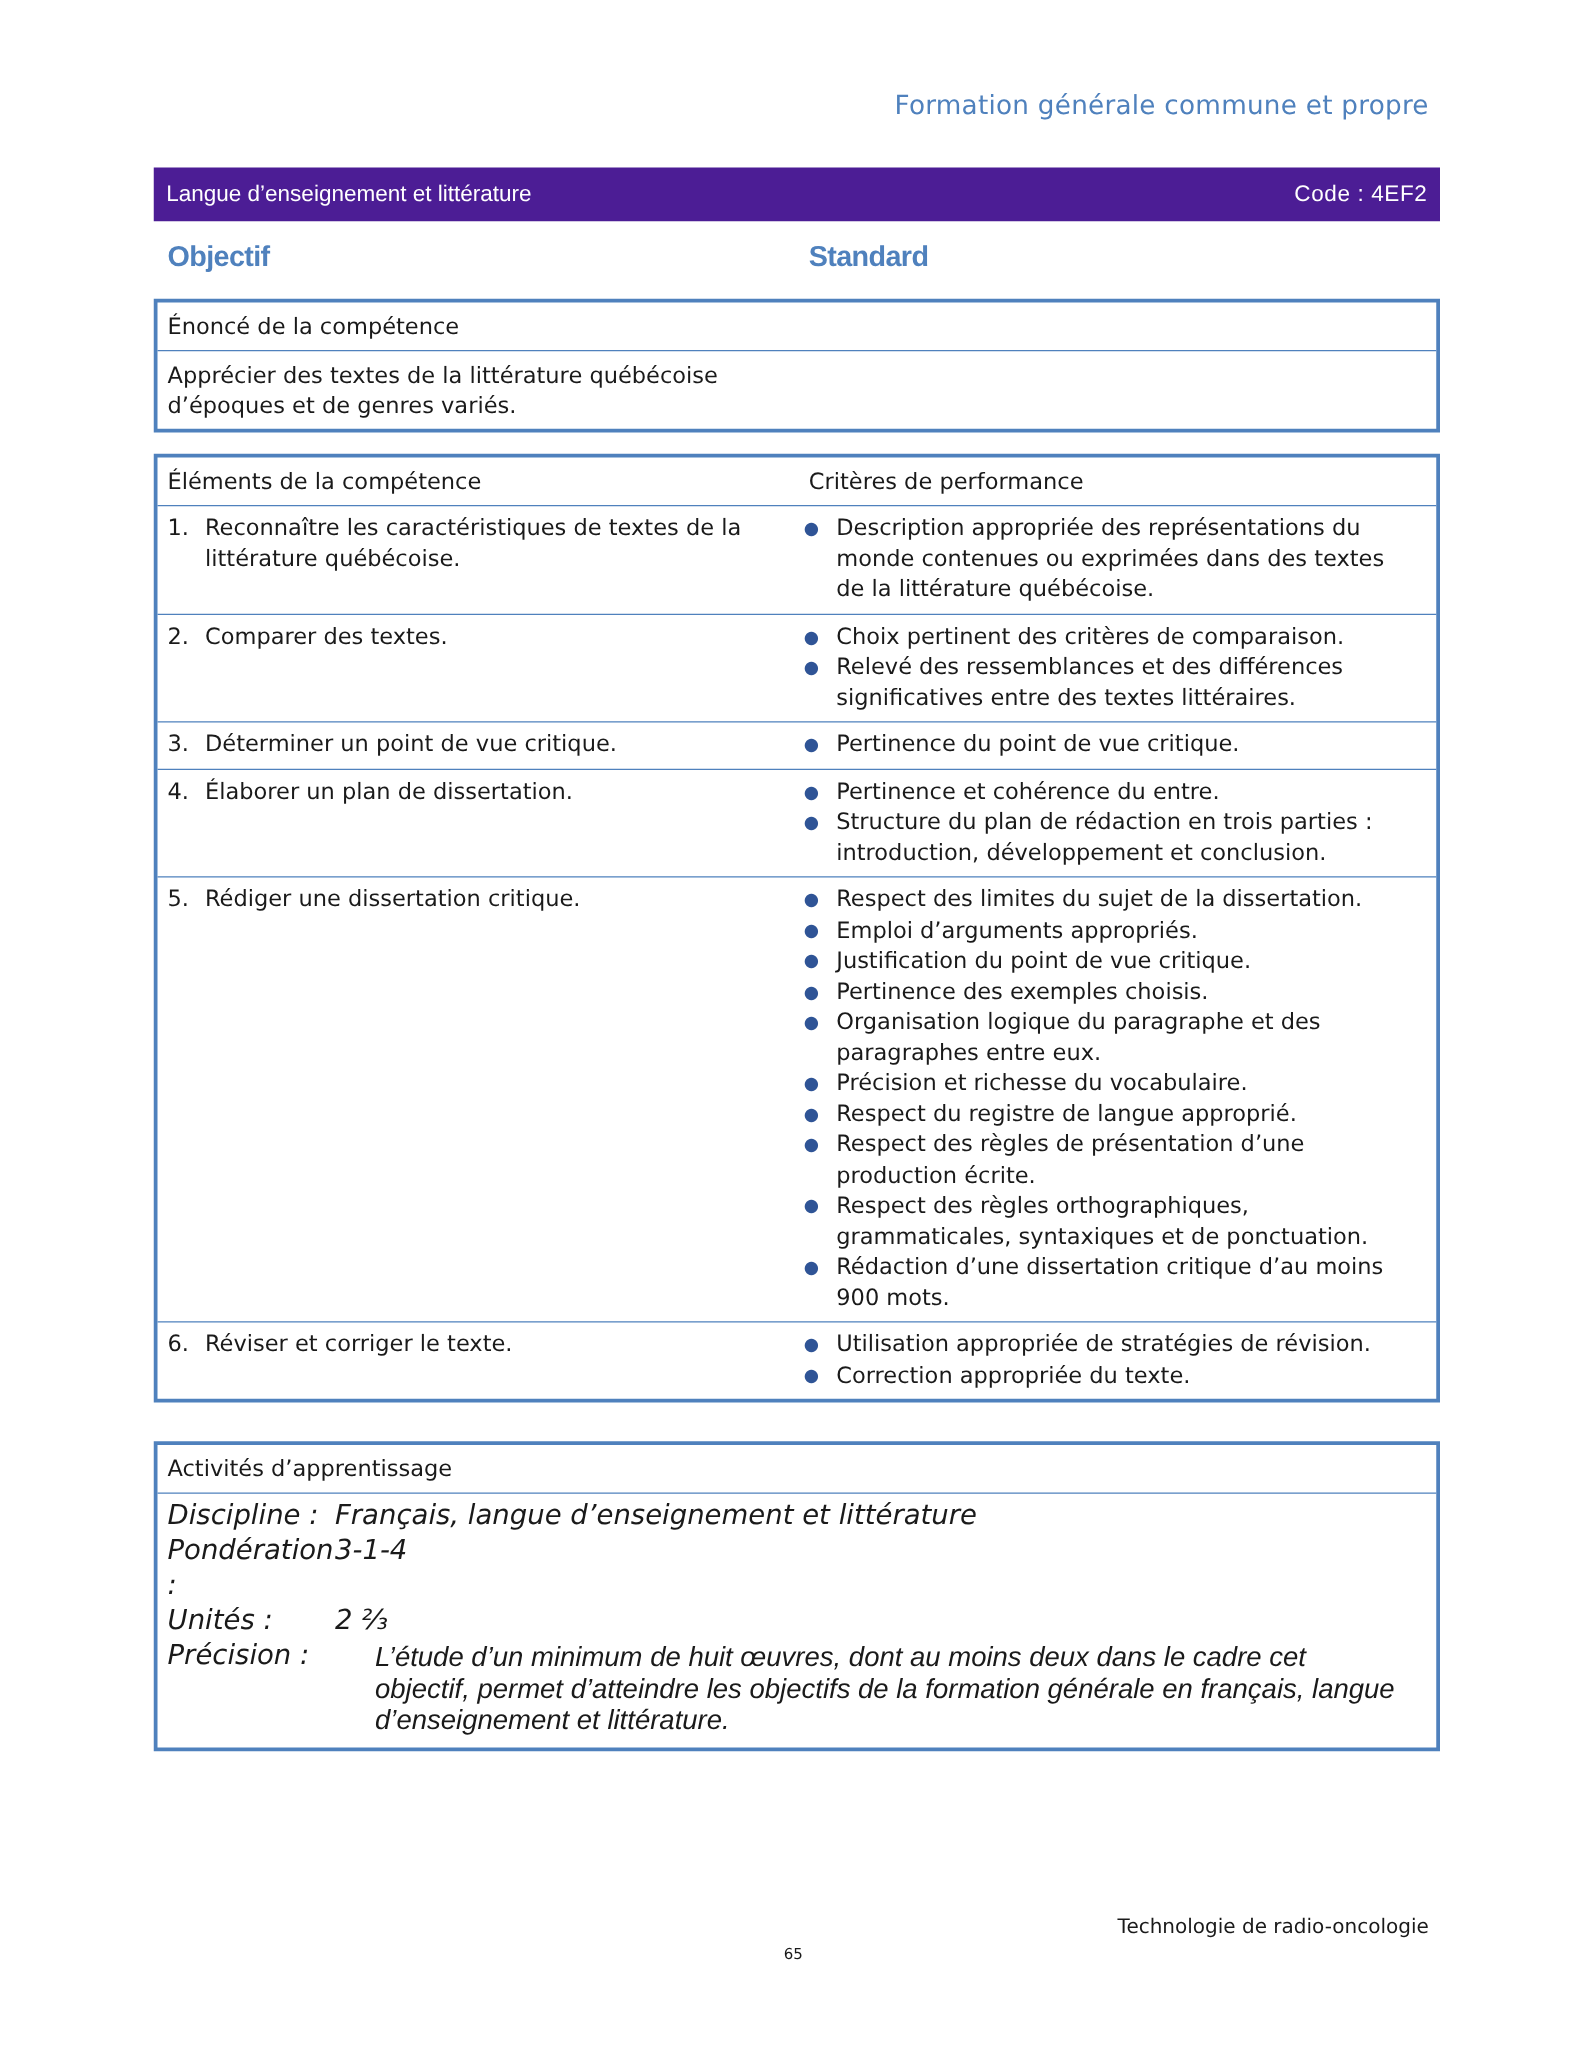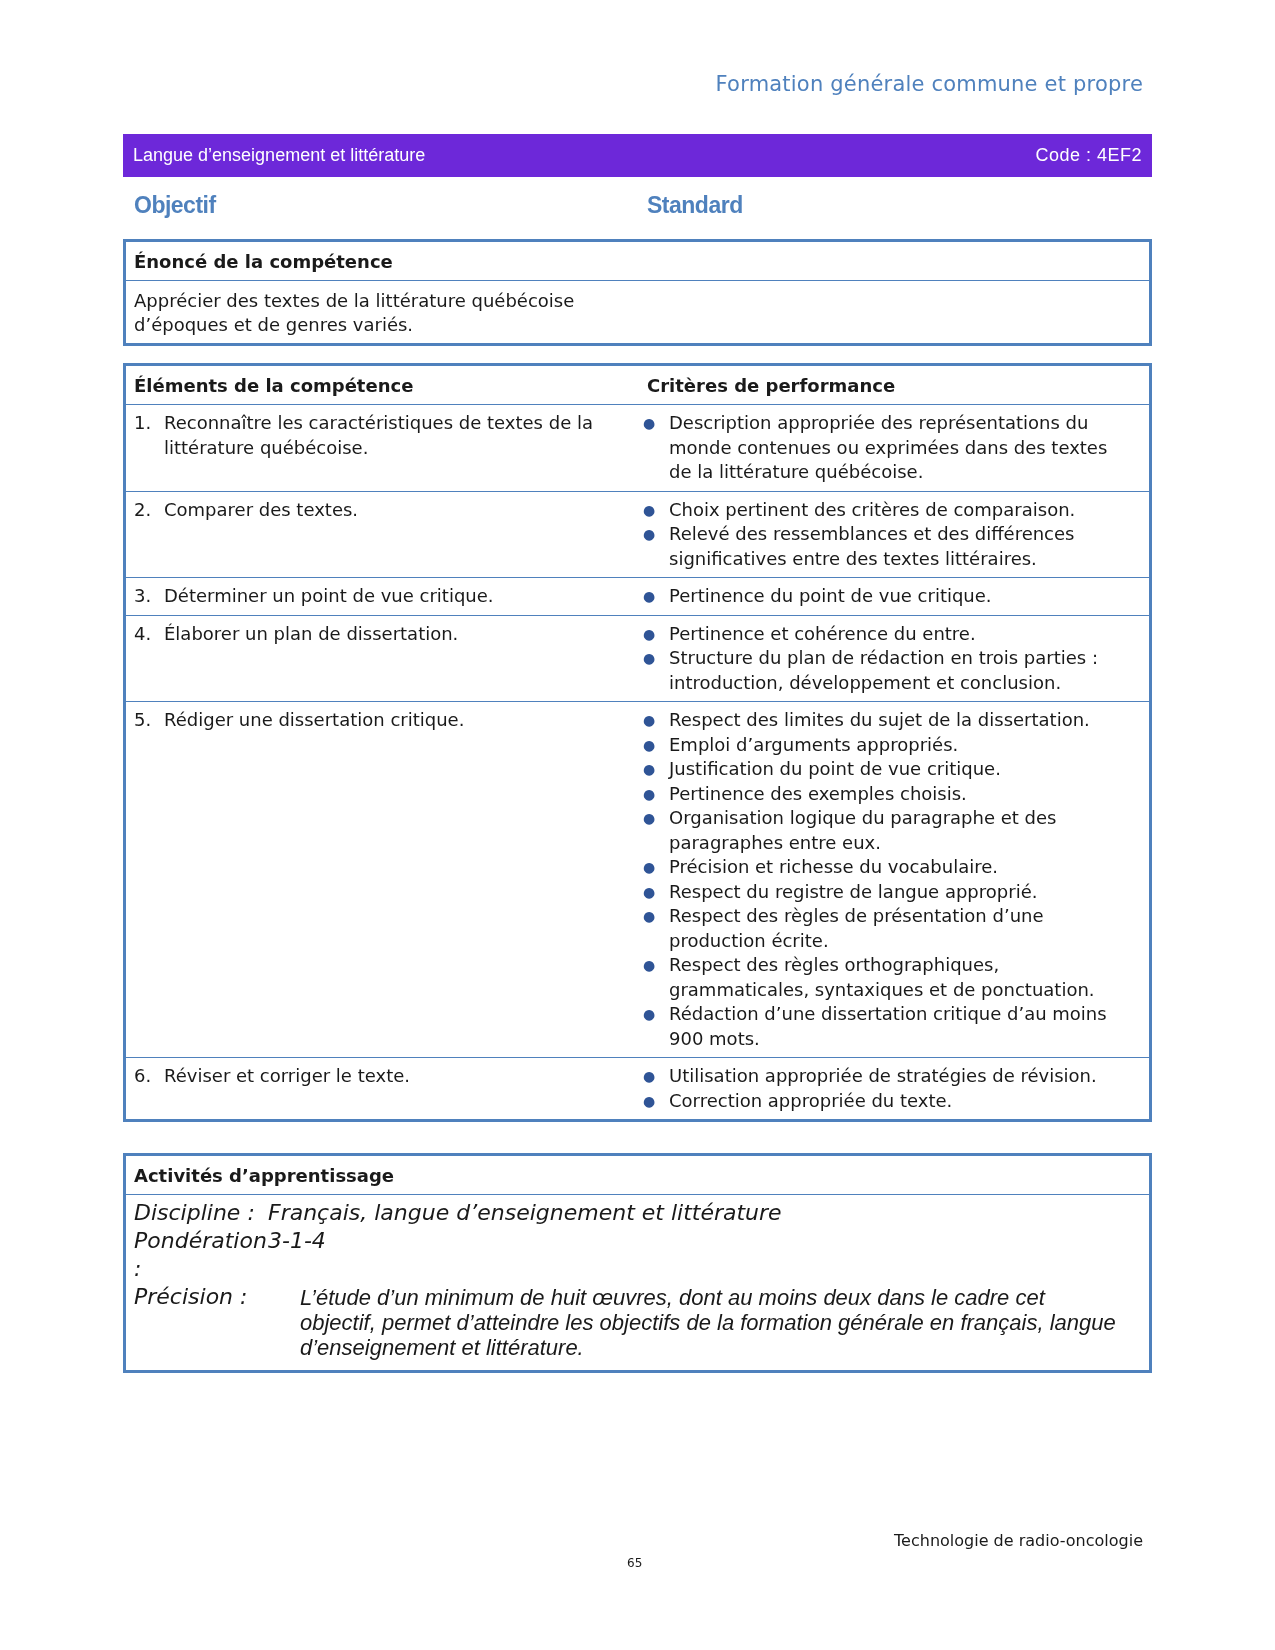--- a/index.html
+++ b/index.html
@@ -1,24 +1,24 @@
 <!DOCTYPE html>
 <html><head>
 <meta charset="utf-8">
 <style>
   html, body { margin: 0; padding: 0; background: #ffffff; }
   body { width: 1275px; height: 1650px; position: relative; font-family: "DejaVu Sans", sans-serif; color: #1a1a1a; }
   .page { position: absolute; left: 0; top: 0; width: 1275px; height: 1650px; }
   .top-header { position: absolute; right: 132px; top: 72px; font-size: 21px; color: #4f81bd; letter-spacing: 0.2px; }
-  .band { position: absolute; left: 123px; top: 134px; width: 1029px; height: 43px; background: #6d28d9; color: #ffffff; font-size: 18px; display: flex; justify-content: space-between; align-items: center; padding: 0 10px; box-sizing: border-box; font-family: "Liberation Sans", sans-serif; }
+  .band { position: absolute; left: 123px; top: 134px; width: 1029px; height: 43px; background: #4c1d95; color: #ffffff; font-size: 18px; display: flex; justify-content: space-between; align-items: center; padding: 0 10px; box-sizing: border-box; font-family: "Liberation Sans", sans-serif; }
   .band .code { letter-spacing: 0.5px; }
   .obj-row { position: absolute; left: 134px; top: 192px; width: 1018px; font-size: 23px; font-weight: bold; color: #4f81bd; font-family: "Liberation Sans", sans-serif; letter-spacing: -0.5px; }
   .obj-row .std { position: absolute; left: 513px; top: 0; }
   .box { position: absolute; left: 123px; width: 1029px; border: 3px solid #4f81bd; box-sizing: border-box; background: #fff; }
-  .box .hdr { font-weight: bold; font-size: 18px; padding: 9px 8px 8px 8px; border-bottom: 1px solid #4f81bd; }
+  .box .hdr { font-weight: normal; font-size: 18px; padding: 9px 8px 8px 8px; border-bottom: 1px solid #4f81bd; }
   .box .hdr.split { display: flex; }
   .box .hdr.split span:first-child { width: 513px; }
   .enonce-body { font-size: 18px; padding: 8px 8px 6px 8px; line-height: 24px; width: 480px; }
   .row { display: flex; border-bottom: 1px solid #4f81bd; font-size: 18px; line-height: 24.5px; }
   .row:last-child { border-bottom: none; }
   .row .left { width: 513px; padding: 6px 8px 6px 8px; box-sizing: border-box; display: flex; }
   .row .left .num { width: 30px; flex: none; }
   .row .left .txt { flex: 1; padding-right: 20px; }
   .row .right { flex: 1; padding: 6px 8px 6px 0; box-sizing: border-box; }
   .row ul { list-style: none; margin: 0; padding: 0; }
@@ -205,20 +205,24 @@
     <div class="act-body">
       <div class="act-line">
         <span class="lbl">Discipline :</span>
         <span class="val">Français, langue d’enseignement et littérature</span>
       </div>
       <div class="act-line">
         <span class="lbl">Pondération :</span>
         <span class="val">3-1-4</span>
       </div>
       <div class="act-line">
+        <span class="lbl">Unités :</span>
+        <span class="val">2 ⅔</span>
+      </div>
+      <div class="act-line">
         <span class="lbl">Précision :</span>
         <span class="val prec">L’étude d’un minimum de huit œuvres, dont au moins deux dans le cadre cet objectif, permet d’atteindre les objectifs de la formation générale en français, langue d’enseignement et littérature.</span>
       </div>
     </div>
   </div>
 
   <div class="footer-right">Technologie de radio-oncologie</div>
   <div class="footer-page">65</div>
 
 </div>

